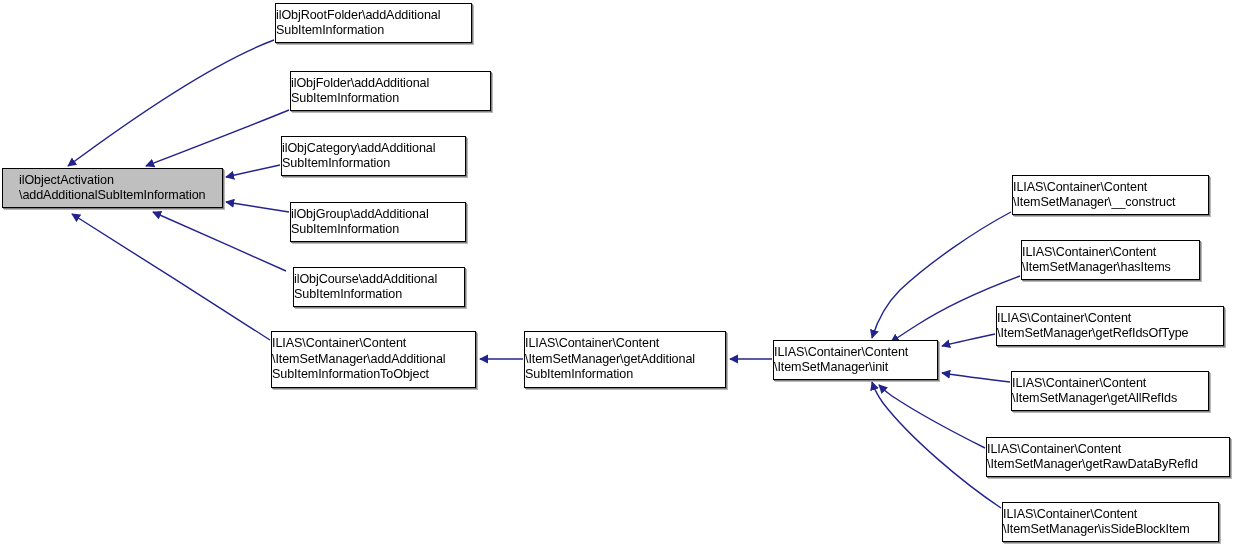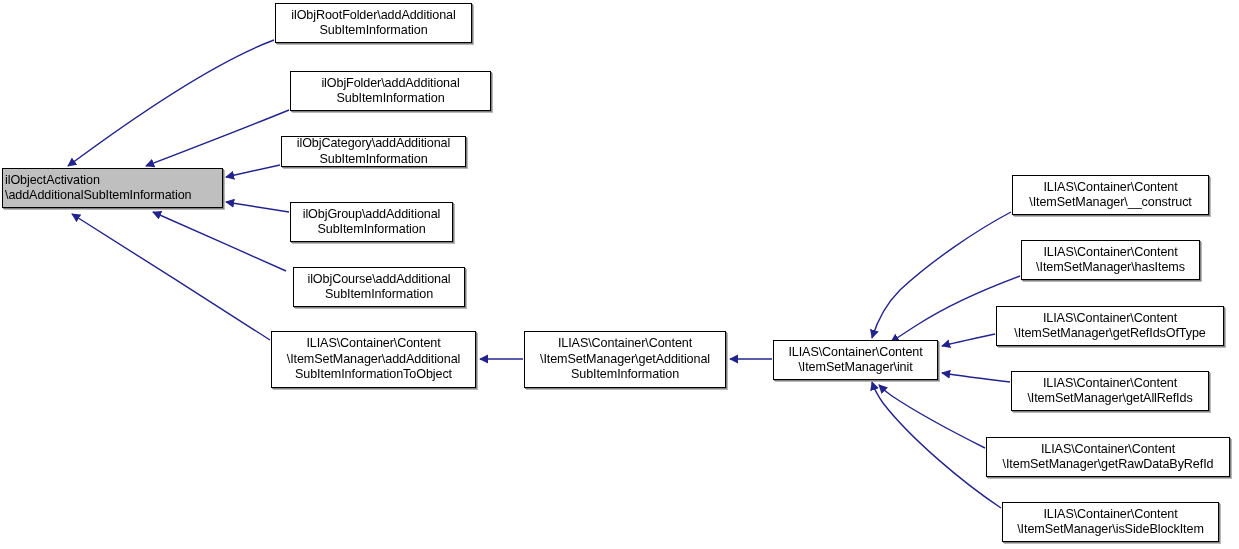--- a/index.html
+++ b/index.html
@@ -26,35 +26,34 @@
     pointer-events: none;
   }
   .node {
     position: absolute;
     box-sizing: border-box;
     border: 1px solid #000000;
     background: #ffffff;
     display: flex;
     align-items: center;
     justify-content: center;
-    text-align: center;
     font-size: 12.6px;
     line-height: 15.5px;
     color: #000000;
     letter-spacing: -0.1px;
     white-space: pre-line;
     z-index: 2;
     box-shadow: 1px 1px 0 0 #808080, 2px 2px 0 0 rgba(128,128,128,0.55);
   }
   .node.highlight {
     background: #bfbfbf;
     border: 1px solid #000000;
     text-align: left;
     justify-content: flex-start;
-    padding-left: 2px;
+    padding-left: 16px;
   }
   .node-label {
     display: block;
     width: 100%;
   }
 </style>
 </head>
 <body>
 
 <div id="graph">
@@ -94,26 +93,26 @@
   <div class="node" style="left:275px; top:3px; width:197px; height:40px;">
     <span class="node-label">ilObjRootFolder\addAdditional
 SubItemInformation</span>
   </div>
 
   <div class="node" style="left:290px; top:71px; width:201px; height:40px;">
     <span class="node-label">ilObjFolder\addAdditional
 SubItemInformation</span>
   </div>
 
-  <div class="node" style="left:281px; top:136px; width:185px; height:31px;">
+  <div class="node" style="left:281px; top:136px; width:185px; height:40px;">
     <span class="node-label">ilObjCategory\addAdditional
 SubItemInformation</span>
   </div>
 
-  <div class="node" style="left:290px; top:202px; width:163px; height:40px;">
+  <div class="node" style="left:290px; top:202px; width:176px; height:40px;">
     <span class="node-label">ilObjGroup\addAdditional
 SubItemInformation</span>
   </div>
 
   <div class="node" style="left:293px; top:267px; width:172px; height:40px;">
     <span class="node-label">ilObjCourse\addAdditional
 SubItemInformation</span>
   </div>
 
   <div class="node" style="left:271px; top:331px; width:205px; height:57px;">

